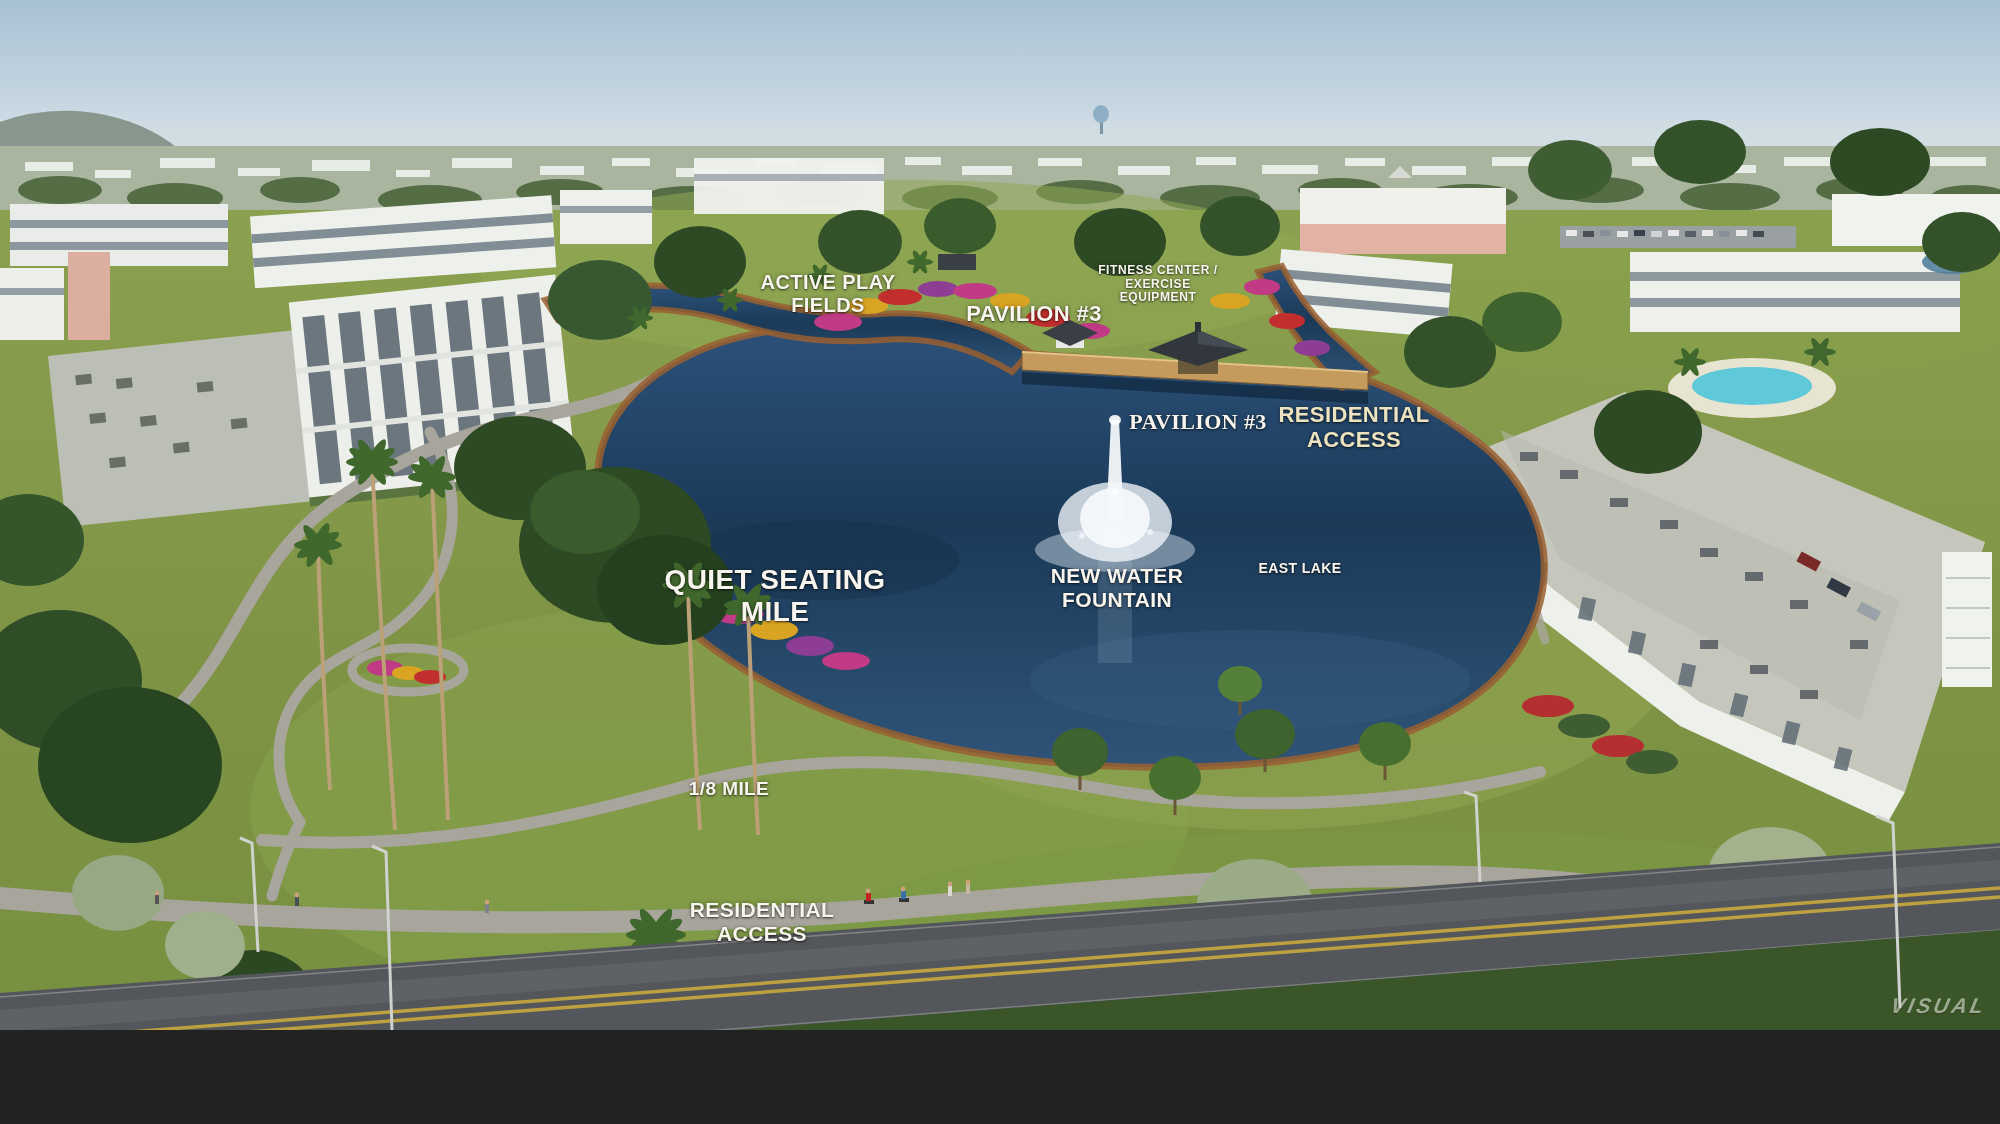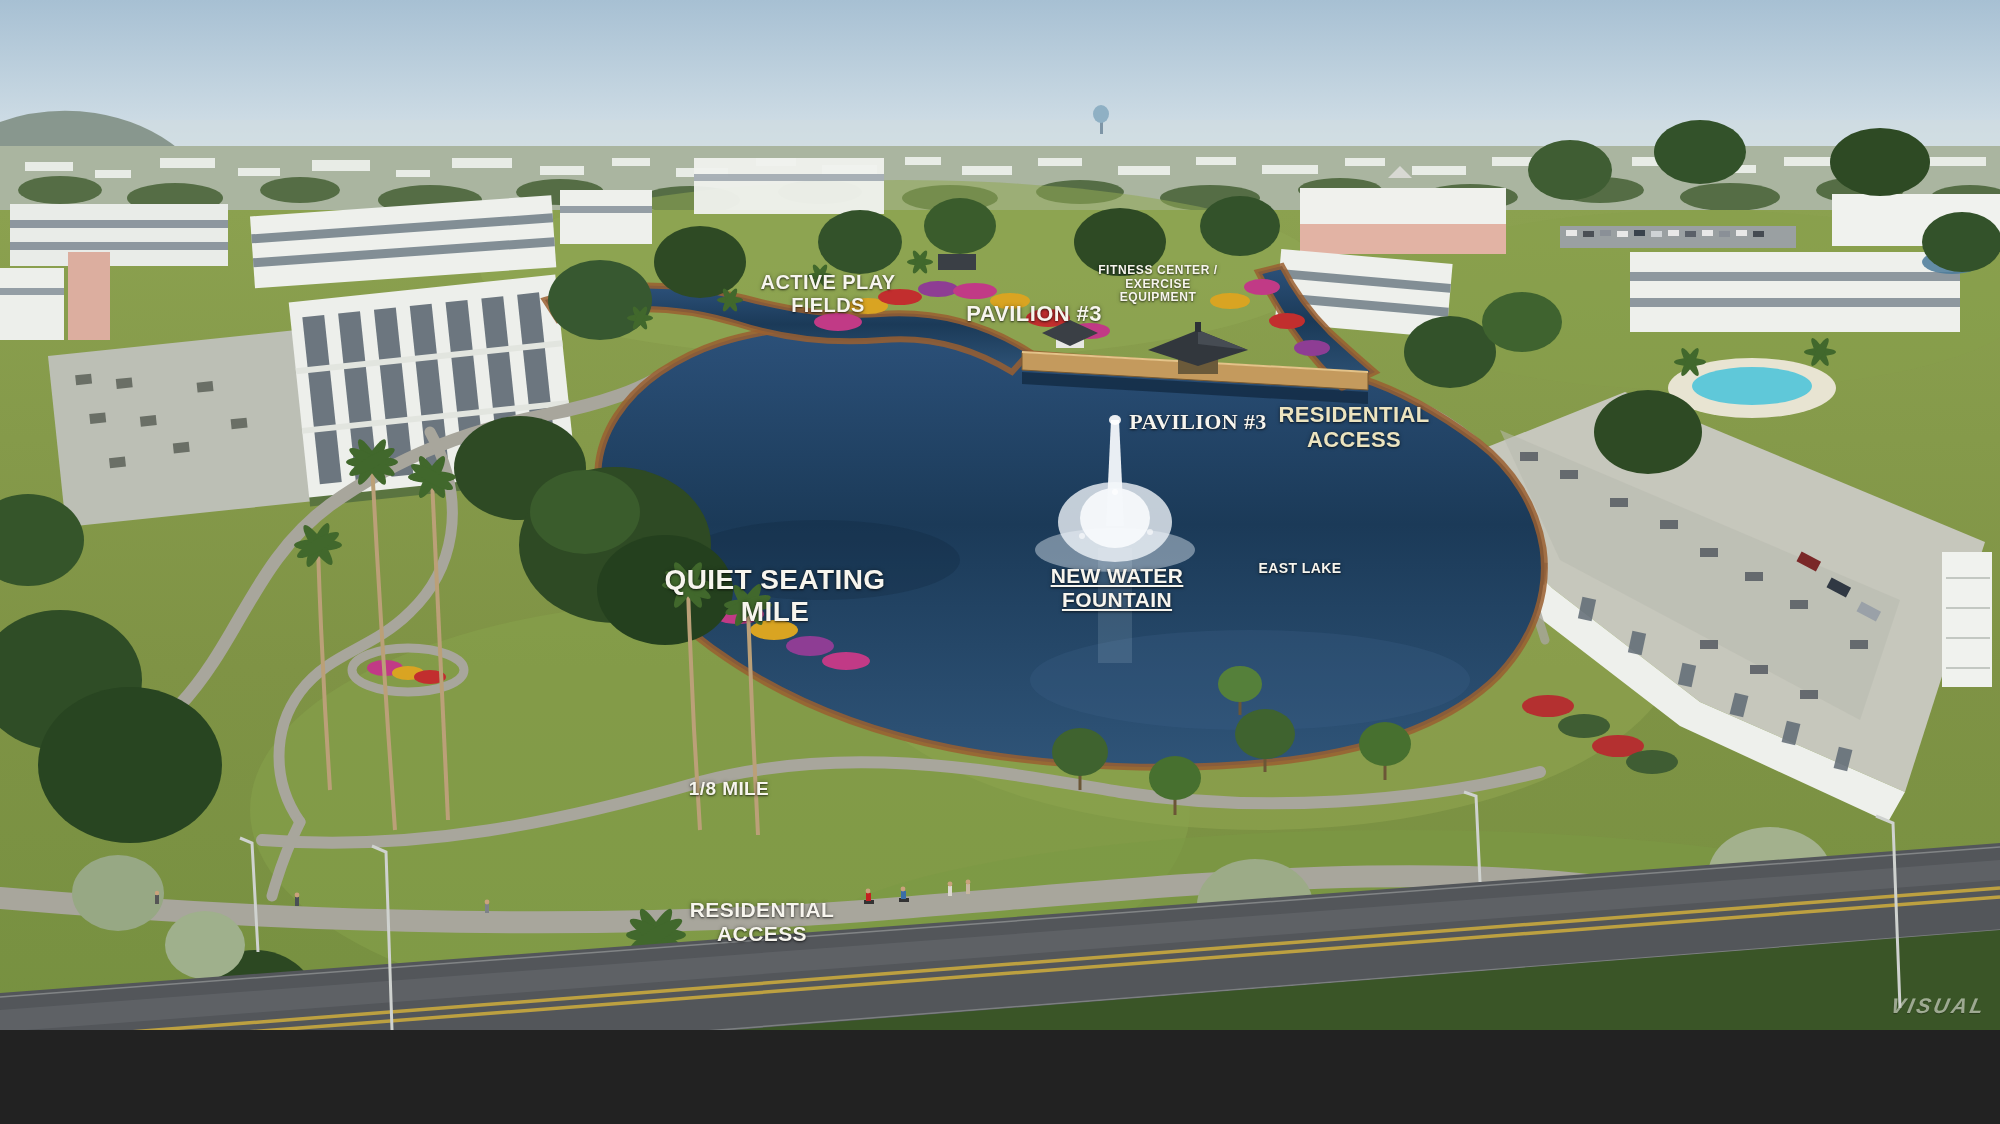--- a/index.html
+++ b/index.html
@@ -15,21 +15,21 @@
     text-shadow:0 1px 2px rgba(0,0,0,.6),0 0 4px rgba(0,0,0,.35);
     z-index:5;
   }
   .label span{display:block;}
   .lbl-active{left:828px;top:271px;font-size:20px;}
   .lbl-pav1{left:1034px;top:301px;font-size:22px;}
   .lbl-fitness{left:1158px;top:264px;font-size:12px;letter-spacing:.6px;}
   .lbl-pav3{left:1198px;top:409px;font-size:22px;font-family:Liberation Serif, serif;}
   .lbl-resne{left:1354px;top:402px;font-size:22px;color:#ece4c0;}
   .lbl-quiet{left:768px;top:564px;font-size:28px;margin-left:7px;}
-  .lbl-fountain{left:1117px;top:564px;font-size:21px;text-decoration:underline;}
+  .lbl-fountain{left:1117px;top:564px;font-size:21px;}
   .lbl-eastlake{left:1300px;top:561px;font-size:14px;}
   .lbl-mile{left:729px;top:778px;font-size:19px;text-align:right;}
   .lbl-ress{left:762px;top:898px;font-size:21px;}
   .watermark{
     position:absolute;right:14px;bottom:12px;z-index:6;
     font-style:italic;font-weight:bold;font-size:21px;letter-spacing:3px;
     color:rgba(235,240,225,.6);transform:skewX(-12deg);
     text-shadow:0 1px 1px rgba(0,0,0,.3);
   }
 </style>

